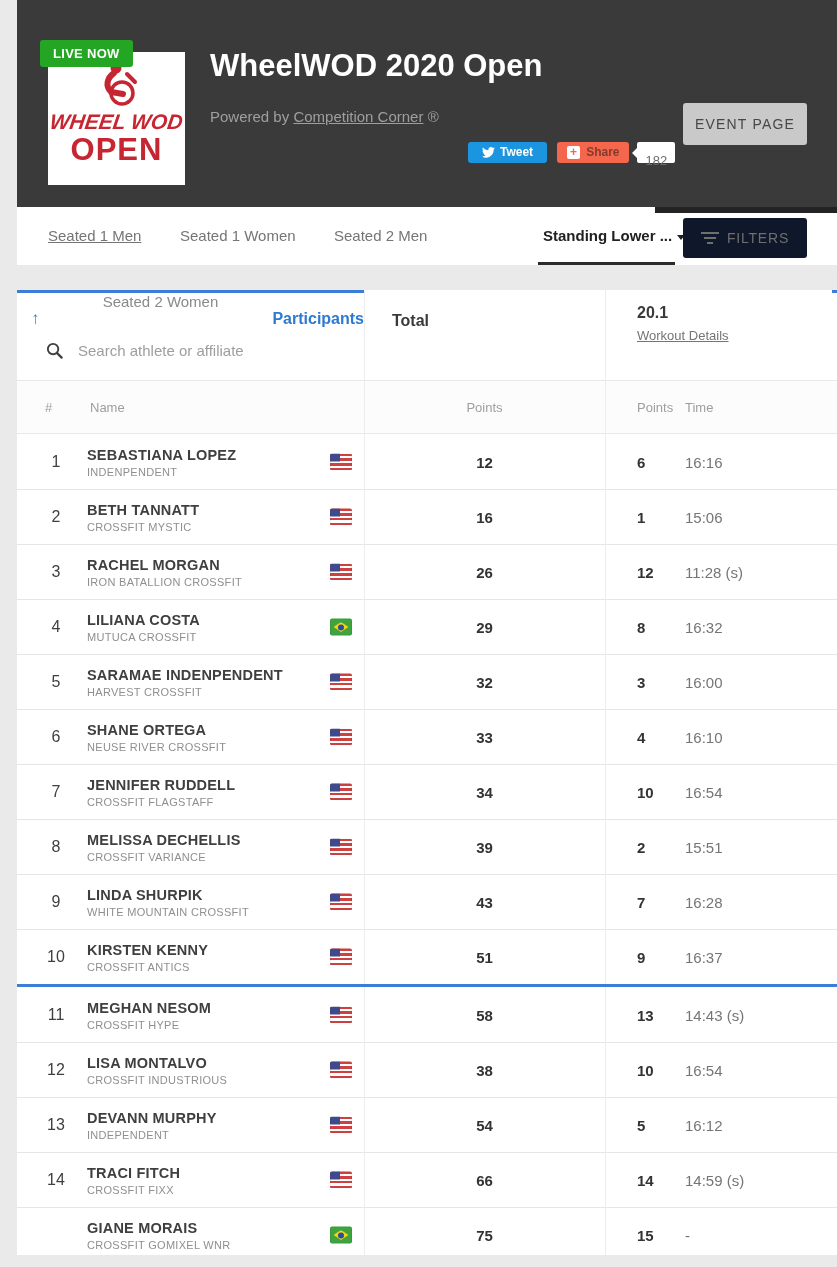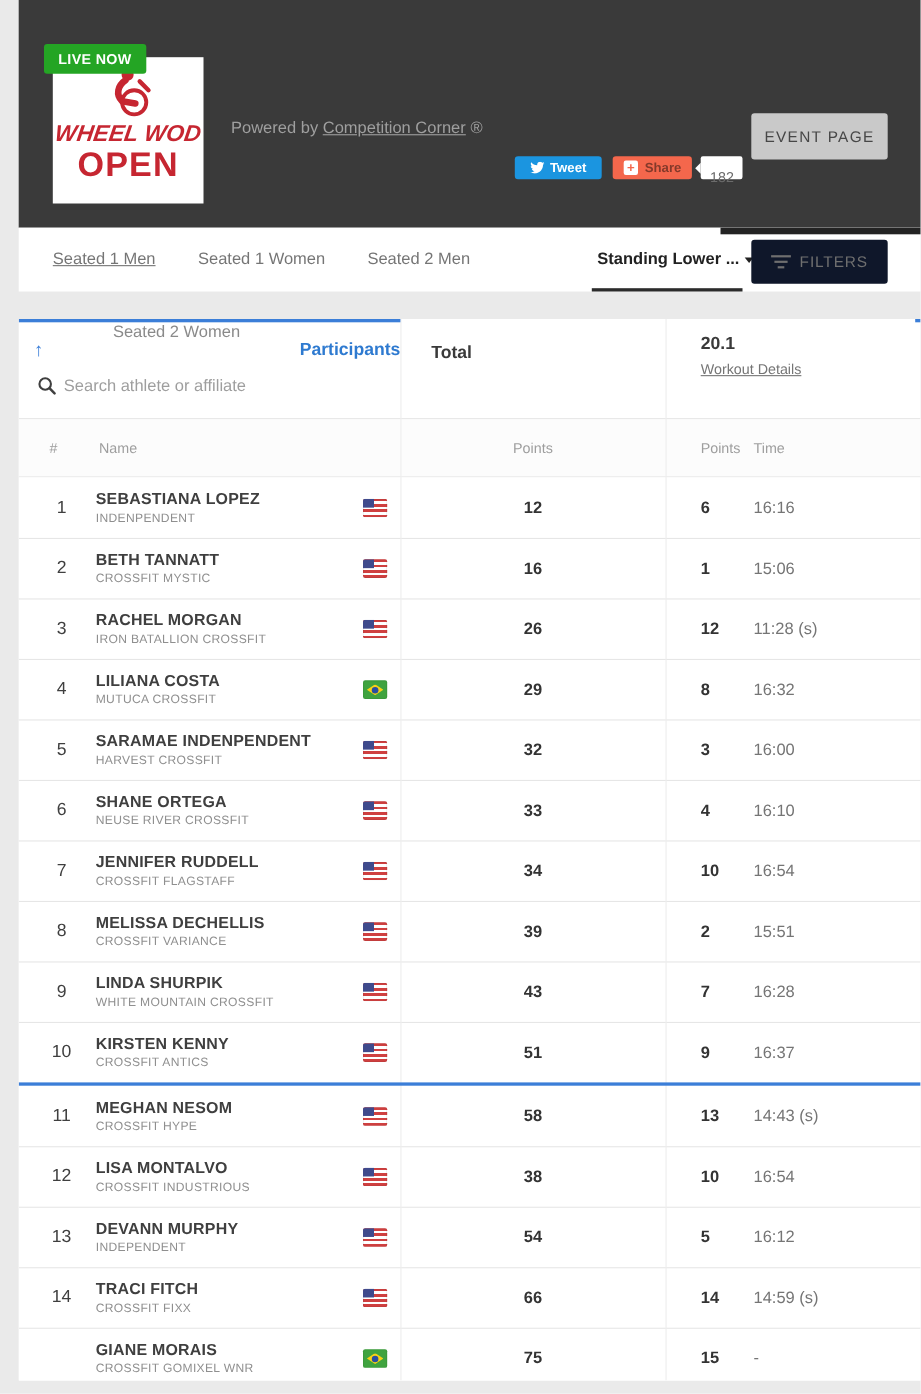--- a/index.html
+++ b/index.html
@@ -60,21 +60,21 @@
   .vline { position:absolute; top:0; bottom:0; width:1px; background:#ededed; z-index:1; }
   .vline.v1 { left:347px; } .vline.v2 { left:588px; }
 
   .board-head { position:relative; height:90px; }
   .ghost-tab-wrap { position:absolute; left:0; top:3px; width:347px; height:14px; overflow:hidden;
                     text-align:center; padding-right:60px; }
   .ghost-tab-wrap span { display:inline-block; color:#8a8a8a; font-size:15px; line-height:22px; margin-top:-8px; }
   .sort-arrow { position:absolute; left:14px; top:19px; color:#3b7ed8; font-size:17px; }
   .participants { position:absolute; left:0; top:20px; width:347px; text-align:right; padding-left:36px;
                   color:#2e7ad0; font-size:16px; font-weight:bold; }
-  .search-row { position:absolute; left:16px; top:51px; display:flex; align-items:center; gap:6px; }
+  .search-row { position:absolute; left:28px; top:51px; display:flex; align-items:center; gap:14px; }
   .search-input { border:none; outline:none; font-size:15px; color:#424242; width:240px; font-family:inherit; background:transparent; }
   .search-input::placeholder { color:#9e9e9e; }
   .total-label { position:absolute; left:375px; top:22px; color:#3a3a3a; font-size:16px; font-weight:bold; }
   .wod-code { position:absolute; left:620px; top:14px; color:#3a3a3a; font-size:16px; font-weight:bold; }
   .wod-link { position:absolute; left:620px; top:38px; color:#757575; font-size:13px; text-decoration:underline; }
 
   .col-head { position:relative; height:54px; background:#fcfcfc; border-top:1px solid #e8e8e8; border-bottom:1px solid #e8e8e8; }
   .col-head span { position:absolute; top:19px; color:#9e9e9e; font-size:13px; }
   .ch-rank { left:28px; } .ch-name { left:73px; }
   .ch-pts { left:347px; width:241px; text-align:center; }
@@ -112,20 +112,21 @@
   <div class="logo-box">
     <svg width="56" height="48" viewBox="0 0 56 48">
       <circle cx="27" cy="8" r="5.5" fill="#c62631"></circle>
       <path d="M25 13 C 18 18, 16 26, 22 32 L 34 34" stroke="#c62631" stroke-width="6" fill="none" stroke-linecap="round"></path>
       <circle cx="33" cy="33" r="11" stroke="#c62631" stroke-width="3.5" fill="none"></circle>
       <path d="M38 14 L 46 22" stroke="#c62631" stroke-width="4" stroke-linecap="round"></path>
     </svg>
     <span class="logo-line1">WHEEL WOD</span>
     <span class="logo-line2">OPEN</span>
   </div>
+  <div class="hero-title">WheelWOD 2020 Open</div>
   <div class="powered">
     <span>Powered by</span>
     <a href="#">Competition Corner</a>
     <span>®</span>
   </div>
   <div class="social">
     <span class="btn-tweet">
       <svg width="13" height="11" viewBox="0 0 24 20">
         <path fill="#fff" d="M24 2.3c-.9.4-1.8.7-2.8.8 1-.6 1.8-1.6 2.2-2.7-1 .6-2 1-3.2 1.2C19.3.6 18 0 16.6 0c-2.7 0-4.9 2.2-4.9 4.9 0 .4 0 .8.1 1.1C7.7 5.8 4.1 3.9 1.7.9 1.2 1.7 1 2.5 1 3.4c0 1.7.9 3.2 2.2 4.1-.8 0-1.6-.2-2.2-.6v.1c0 2.4 1.7 4.4 3.9 4.8-.4.1-.8.2-1.3.2-.3 0-.6 0-.9-.1.6 2 2.4 3.4 4.6 3.4-1.7 1.3-3.8 2.1-6.1 2.1-.4 0-.8 0-1.2-.1 2.2 1.4 4.8 2.2 7.5 2.2 9.1 0 14-7.5 14-14v-.6c1-.7 1.8-1.6 2.5-2.6z"></path>
       </svg>

